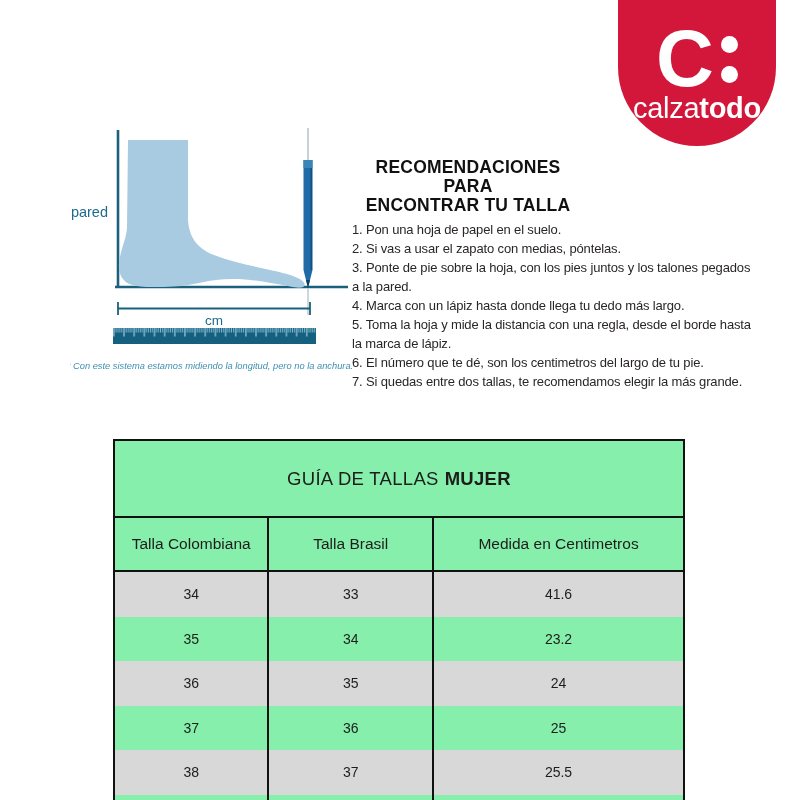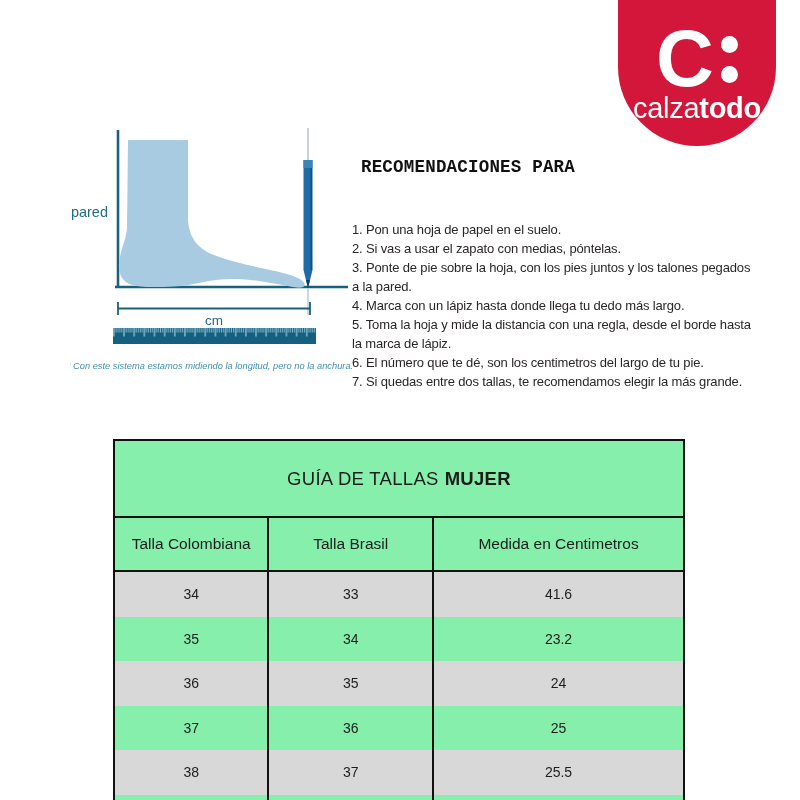--- a/index.html
+++ b/index.html
@@ -30,21 +30,21 @@
   .pencil-edge{stroke:#15517f;}
   .pencil-string{stroke:#b9c6cf;fill:none;}
   .ruler-base{fill:#16607f;}
   .tick{stroke:#8ec1d6;}
   .diag-label{fill:#1f6b8c;font-family:"Liberation Sans",sans-serif;}
   .note-text{fill:var(--note-blue,#4190b3);font-style:italic;font-size:9.3px;font-family:"Liberation Sans",sans-serif;}
   
   .reco-title{
     position:absolute;left:350px;top:158px;width:236px;
     text-align:center;font-size:17.5px;line-height:19px;font-weight:bold;
-    letter-spacing:0.2px;color:#111;font-family:Liberation Mono, monospace;
+    letter-spacing:0.2px;color:#111;
   }
   .steps{
     position:absolute;left:352px;top:220px;width:450px;
     font-size:13px;line-height:19px;letter-spacing:-0.15px;color:#2a2627;
   }
   .step{white-space:pre-line;}
   
   .size-table{
     position:absolute;left:113px;top:439px;width:572px;
     border:2.5px solid #111;box-sizing:border-box;background:#86efac;
@@ -128,20 +128,21 @@
   <g>
     <rect class="ruler-base" x="43" y="206" width="203" height="16"></rect>
     <rect x="43" y="206" width="203" height="16" fill="url(#rt)"></rect>
   </g>
 
   <text class="note-text" x="140" y="247" text-anchor="middle">* Con este sistema estamos midiendo la longitud, pero no la anchura.</text>
 </svg>
 
 <div class="reco-title">
   <div>RECOMENDACIONES PARA</div>
+  <div>ENCONTRAR TU TALLA</div>
 </div>
 <div class="steps">
     <div class="step">1. Pon una hoja de papel en el suelo.</div>
     <div class="step">2. Si vas a usar el zapato con medias, póntelas.</div>
     <div class="step">3. Ponte de pie sobre la hoja, con los pies juntos y los talones pegados
 a la pared.</div>
     <div class="step">4. Marca con un lápiz hasta donde llega tu dedo más largo.</div>
     <div class="step">5. Toma la hoja y mide la distancia con una regla, desde el borde hasta
 la marca de lápiz.</div>
     <div class="step">6. El número que te dé, son los centimetros del largo de tu pie.</div>

